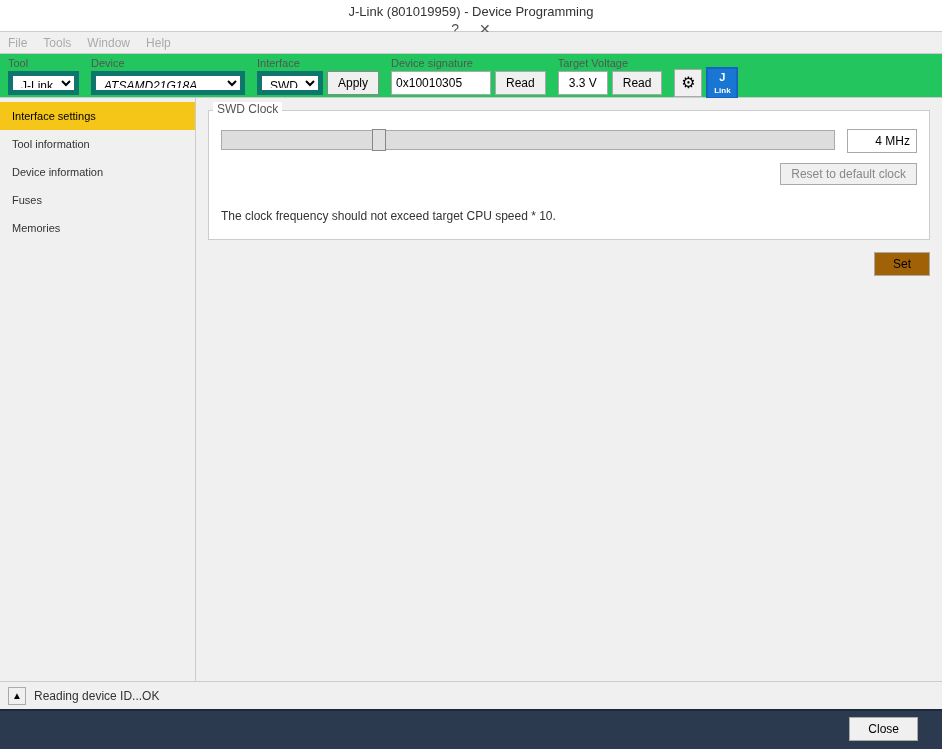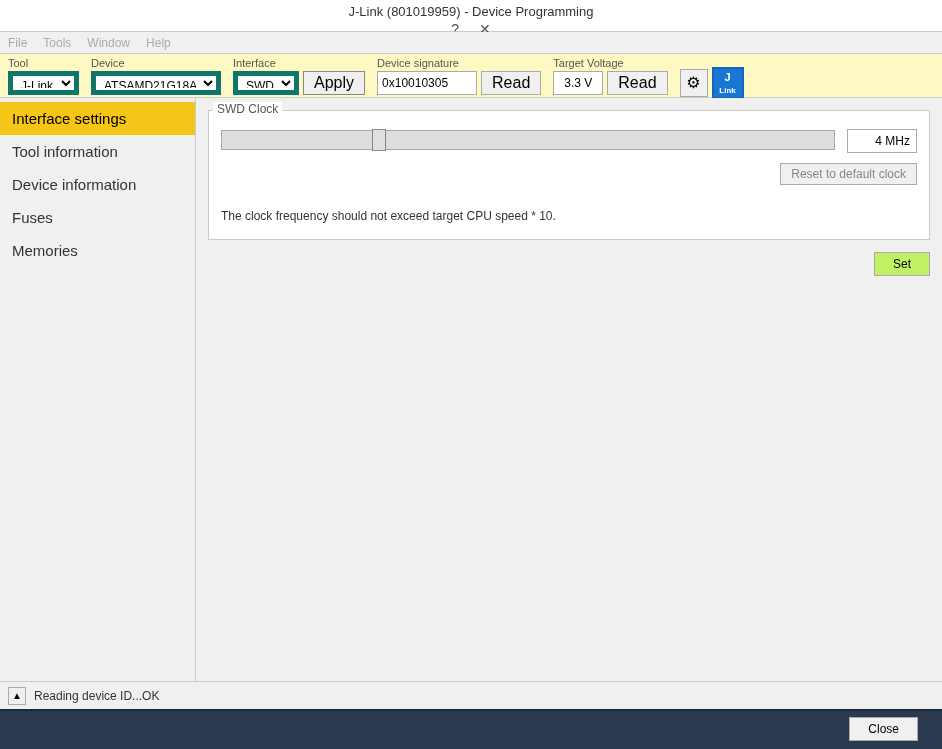--- a/index.html
+++ b/index.html
@@ -51,21 +51,21 @@
       height: 22px;
       display: flex;
       align-items: center;
       gap: 16px;
       color: #aaa;
       font-size: 12px;
     }
 
     
     .toolbar {
-      background: #fef9c3;
+      background: #22c55e;
       border-bottom: 1px solid #ccc;
       padding: 6px 8px;
       display: flex;
       align-items: center;
       gap: 12px;
       height: 44px;
     }
     .toolbar-group {
       display: flex;
       flex-direction: column;
@@ -82,21 +82,21 @@
     }
     select {
       font-size: 12px;
       padding: 2px 4px;
       border: 5px solid #0f766e;
       background: #fff;
       height: 24px;
       cursor: pointer;
     }
     .btn {
-      font-size: 16px;
+      font-size: 12px;
       padding: 2px 10px;
       border: 1px solid #aaa;
       background: #f0f0f0;
       cursor: pointer;
       height: 24px;
     }
     .apply-btn {
       background: #f0f0f0;
       border: 1px solid #888;
     }
@@ -160,21 +160,21 @@
       width: 196px;
       background: #f0f0f0;
       border-right: 1px solid #ccc;
       display: flex;
       flex-direction: column;
       padding-top: 4px;
     }
     .sidebar-item {
       padding: 8px 12px;
       cursor: pointer;
-      font-size: 15px;
+      font-size: 11px;
       color: #333;
     }
     .sidebar-item.active {
       background: #f5c518;
       color: #000;
       font-weight: normal;
     }
 
     
     .content-panel {
@@ -244,21 +244,21 @@
 
     
     .set-btn-row {
       display: flex;
       justify-content: flex-end;
     }
     .set-btn {
       font-size: 12px;
       padding: 4px 18px;
       border: 1px solid #aaa;
-      background: #bef264;
+      background: #a16207;
       cursor: pointer;
     }
 
     
     .status-bar {
       background: #f0f0f0;
       border-top: 1px solid #ccc;
       padding: 4px 8px;
       display: flex;
       align-items: center;
@@ -341,21 +341,21 @@
     <div class="toolbar-control">
       <select>
         <option>J-Link</option>
       </select>
     </div>
   </div>
 
   <div class="toolbar-group">
     <span class="toolbar-label">Device</span>
     <div class="toolbar-control">
-      <select style="width:130px;">
+      <select style="width:154px;font-style:italic;">
         <option>ATSAMD21G18A</option>
       </select>
     </div>
   </div>
 
   <div class="toolbar-group">
     <span class="toolbar-label">Interface</span>
     <div class="toolbar-control">
       <select>
         <option>SWD</option>

